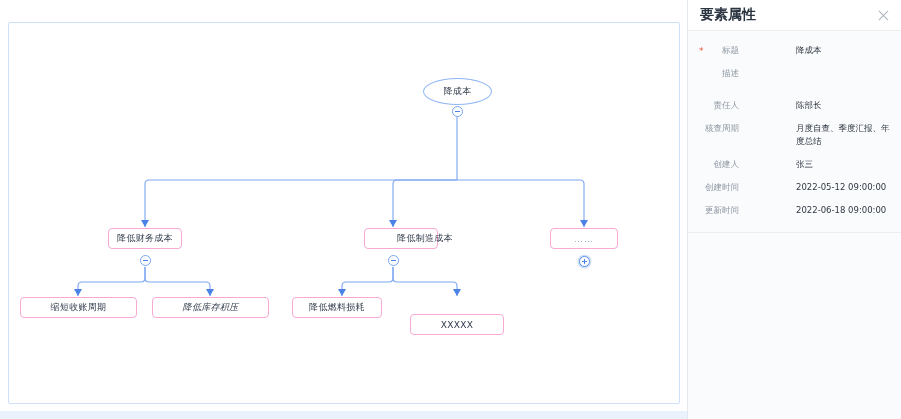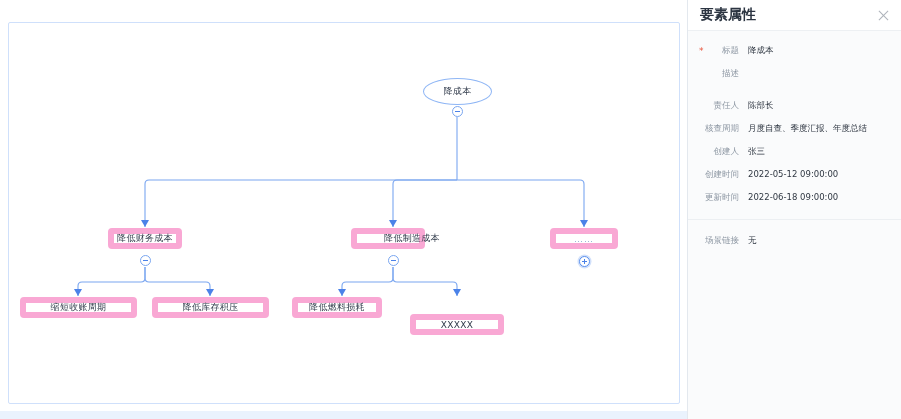--- a/index.html
+++ b/index.html
@@ -52,21 +52,21 @@
   }
 
   
   .node {
     position: absolute;
     box-sizing: border-box;
     display: flex;
     align-items: center;
     justify-content: center;
     background: #ffffff;
-    border: 6px solid #f9a8d4;
+    border: 1px solid #f9a8d4;
     border-radius: 4px;
     color: #303a4a;
     font-size: 9px;
     letter-spacing: 0.3px;
     white-space: nowrap;
   }
   .node.root {
     border-radius: 50%;
     border: 1px solid #8fb6f5;
   }
@@ -160,20 +160,21 @@
     width: 214px;
     height: 388px;
     background: #fafbfc;
     box-sizing: border-box;
     padding-top: 8px;
   }
   .field {
     display: flex;
     padding: 5px 10px 5px 4px;
     align-items: flex-start;
+    gap: 48px;
   }
   .field .lbl {
     width: 56px;
     min-width: 56px;
     text-align: right;
     color: #8d97a3;
     font-size: 8.5px;
     line-height: 13px;
     padding-right: 9px;
     box-sizing: border-box;
@@ -240,34 +241,34 @@
   <div class="node root" style="left:423px; top:78px; width:69px; height:27px;">
     <span>降成本</span>
   </div>
   <div class="toggle" style="left:452px; top:106px;"></div>
 
   <div class="node" style="left:108px; top:228px; width:74px; height:21px;">
     <span>降低财务成本</span>
   </div>
   <div class="toggle" style="left:140px; top:255px;"></div>
 
-  <div class="node" style="left:351px; top:228px; width:74px; height:21px;padding-left:48px;">
+  <div class="node" style="left:364px; top:228px; width:74px; height:21px;padding-left:48px;">
     <span>降低制造成本</span>
   </div>
   <div class="toggle" style="left:388px; top:255px;"></div>
 
   <div class="node dots" style="left:550px; top:228px; width:68px; height:21px;">
     <span>……</span>
   </div>
   <div class="toggle plus" style="left:579px; top:256px;"></div>
 
   <div class="node" style="left:20px; top:297px; width:117px; height:21px;text-align:center;">
     <span>缩短收账周期</span>
   </div>
-  <div class="node" style="left:152px; top:297px; width:117px; height:21px;">
+  <div class="node" style="left:152px; top:297px; width:117px; height:21px;font-style:italic;">
     <span>降低库存积压</span>
   </div>
   <div class="node" style="left:292px; top:297px; width:90px; height:21px;">
     <span>降低燃料损耗</span>
   </div>
   <div class="node" style="left:410px; top:314px; width:94px; height:21px;">
     <span>XXXXX</span>
   </div>
 
   <div id="bottom-strip"></div>
@@ -315,19 +316,15 @@
     </div>
 
     <div class="field">
       <div class="lbl">更新时间</div>
       <div class="val">2022-06-18 09:00:00</div>
     </div>
 
     <div class="panel-divider"></div>
     <div class="spacer-gap"></div>
 
-    <div class="field">
-      <div class="lbl">场景链接</div>
-      <div class="val">无</div>
-    </div>
 
   </div>
 </div>
 
 </body></html>

